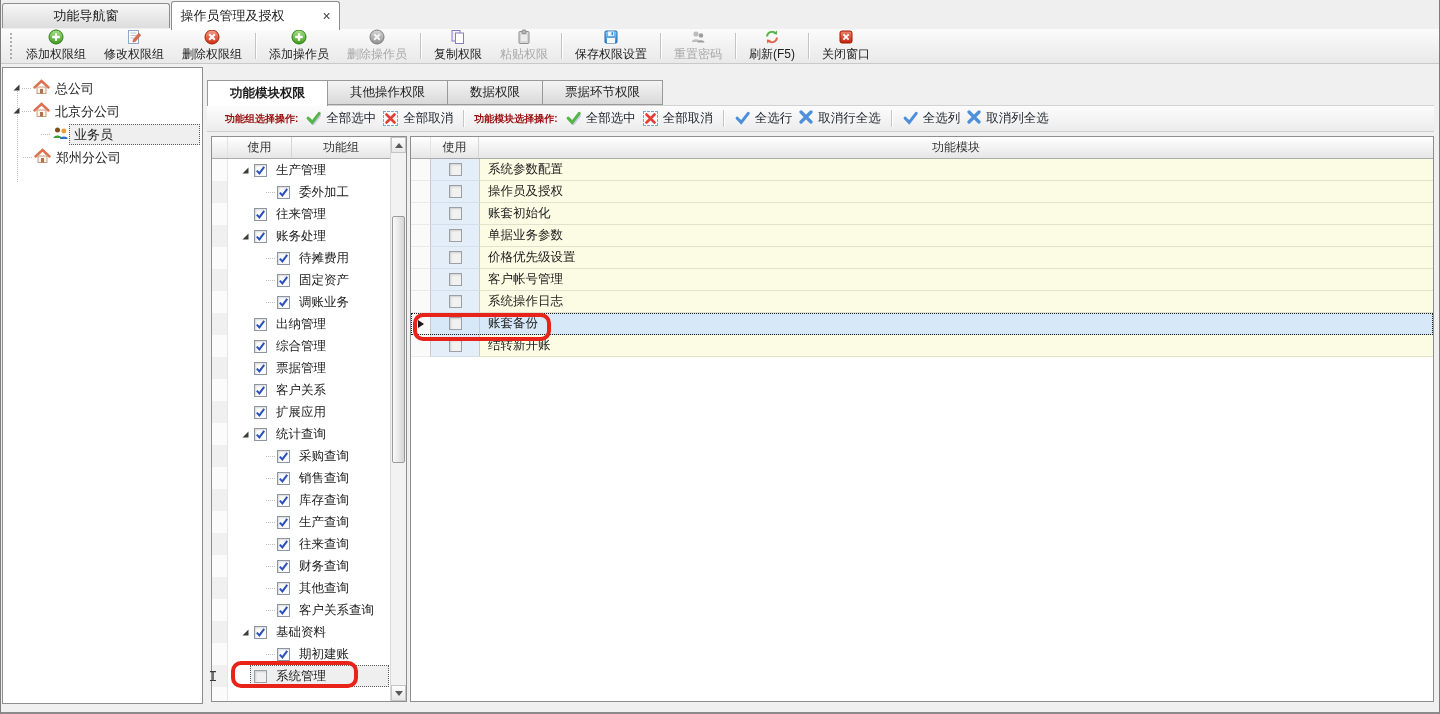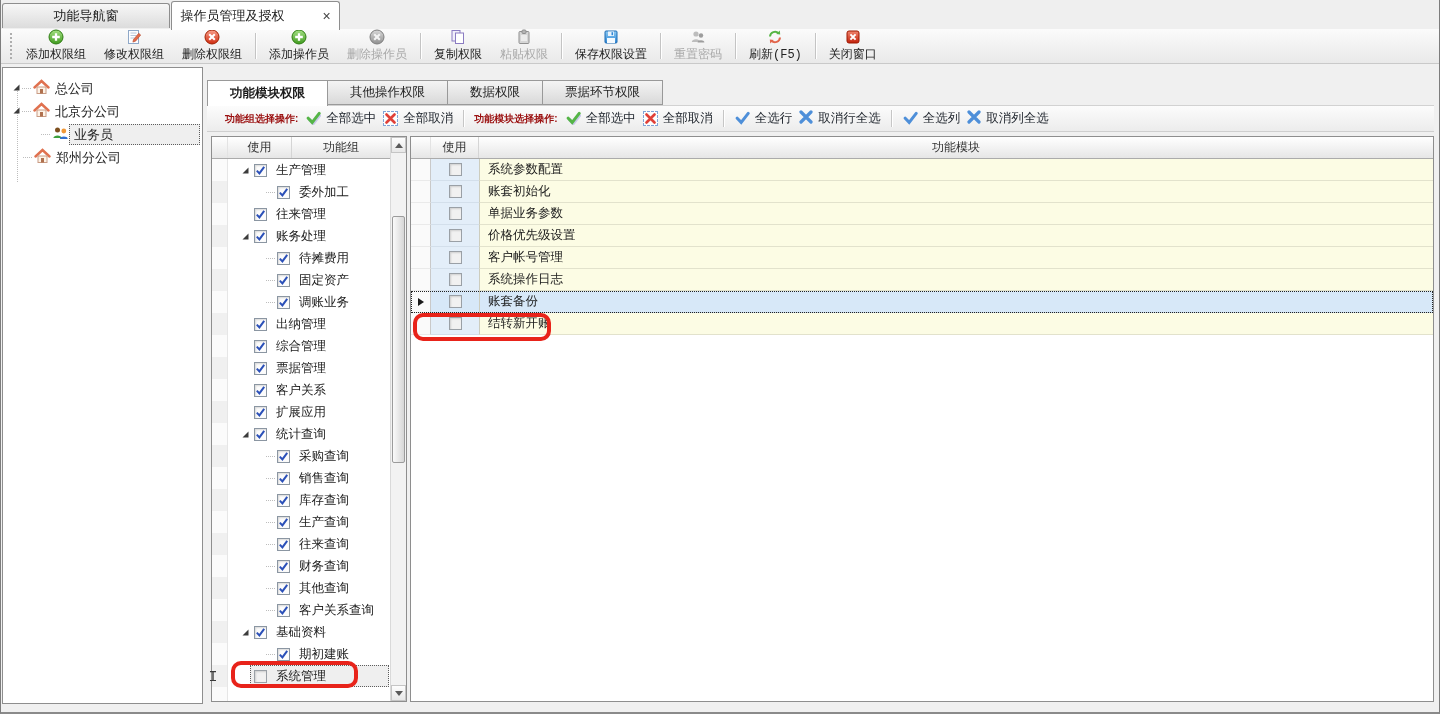--- a/index.html
+++ b/index.html
@@ -13,21 +13,21 @@
   .frame { position:absolute; inset:0; border-left:1px solid #7d7d7d; border-right:1px solid #7d7d7d; border-bottom:2px solid #8a8a8a; pointer-events:none; z-index:50; }
 
   
   .tabstrip { position:absolute; left:0; top:0; width:1440px; height:44px; background:#efefef; border-bottom:1px solid #b4b4b4; }
   .wtab { position:absolute; top:3px; height:25px; display:flex; align-items:center; justify-content:center; font-size:13px; }
   .wtab.inactive { left:2px; width:168px; background:linear-gradient(#f7f7f7,#dcdcdc); border:1px solid #8e8e8e; border-bottom:none; border-radius:3px 3px 0 0; }
   .wtab.active { left:171px; width:169px; top:1px; height:29px; background:#ffffff; border:1px solid #8e8e8e; border-bottom:none; border-radius:3px 3px 0 0; z-index:2;gap:24px; }
   .wtab .xclose { margin-left:14px; color:#444; font-size:14px; line-height:1; cursor:default; }
 
   
-  .toolbar { position:absolute; left:0; top:29px; width:1440px; height:35px; background:linear-gradient(#fbfbfb,#e9e9e9); border-bottom:1px solid #c9c9c9; display:flex; align-items:stretch; padding-left:10px;font-family:Liberation Mono, monospace; }
+  .toolbar { position:absolute; left:0; top:29px; width:1440px; height:35px; background:linear-gradient(#fbfbfb,#e9e9e9); border-bottom:1px solid #c9c9c9; display:flex; align-items:stretch; padding-left:10px; }
   .grip { width:3px; margin:4px 4px 4px 0; border-left:2px dotted #aeaeae; }
   .tbtn { display:flex; flex-direction:column; align-items:center; justify-content:center; padding:1px 9px 2px; gap:1px; white-space:nowrap; }
   .tbtn .ticon { height:16px; display:flex; align-items:center; }
   .tbtn .tlabel { font-size:12px; color:#222; }
   .tbtn.disabled .tlabel { color:#a9a9a9; }
   .tsep { width:1px; background:#c4c4c4; margin:4px 4px; box-shadow:1px 0 0 #ffffff; }
 
   
   .orgpanel { position:absolute; left:2px; top:67px; width:201px; height:637px; background:#ffffff; border:1px solid #8e8e8e; overflow:hidden; }
   .o-row { position:relative; height:23px; display:flex; align-items:center; }
@@ -663,20 +663,29 @@
         <span class="t-label">
           <span>系统参数配置</span>
         </span>
       </div>
       <div class="t-row">
         <span class="t-ind"></span>
         <span class="t-cb">
           <span class="cb unchecked"></span>
         </span>
         <span class="t-label">
+          <span>操作员及授权</span>
+        </span>
+      </div>
+      <div class="t-row">
+        <span class="t-ind"></span>
+        <span class="t-cb">
+          <span class="cb unchecked"></span>
+        </span>
+        <span class="t-label">
           <span>账套初始化</span>
         </span>
       </div>
       <div class="t-row">
         <span class="t-ind"></span>
         <span class="t-cb">
           <span class="cb unchecked"></span>
         </span>
         <span class="t-label">
           <span>单据业务参数</span>

